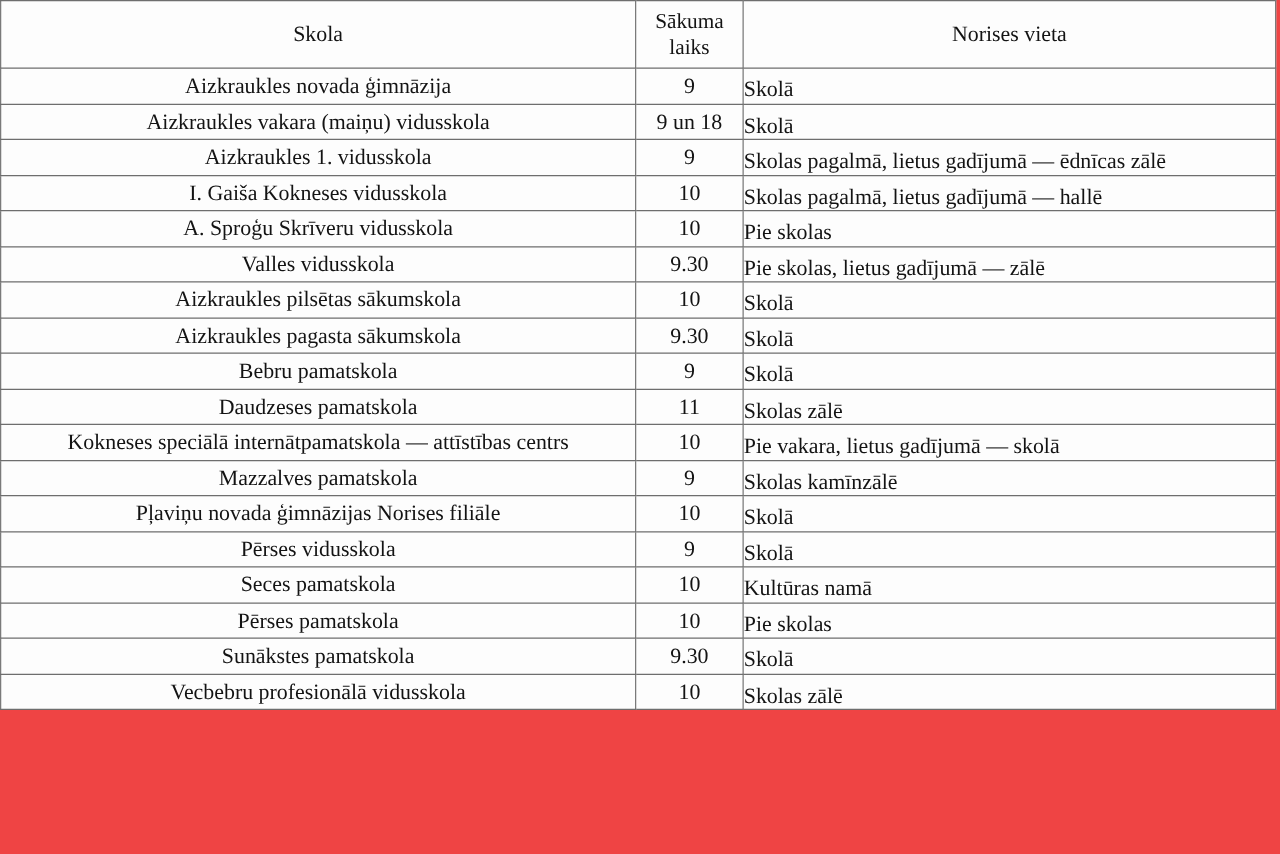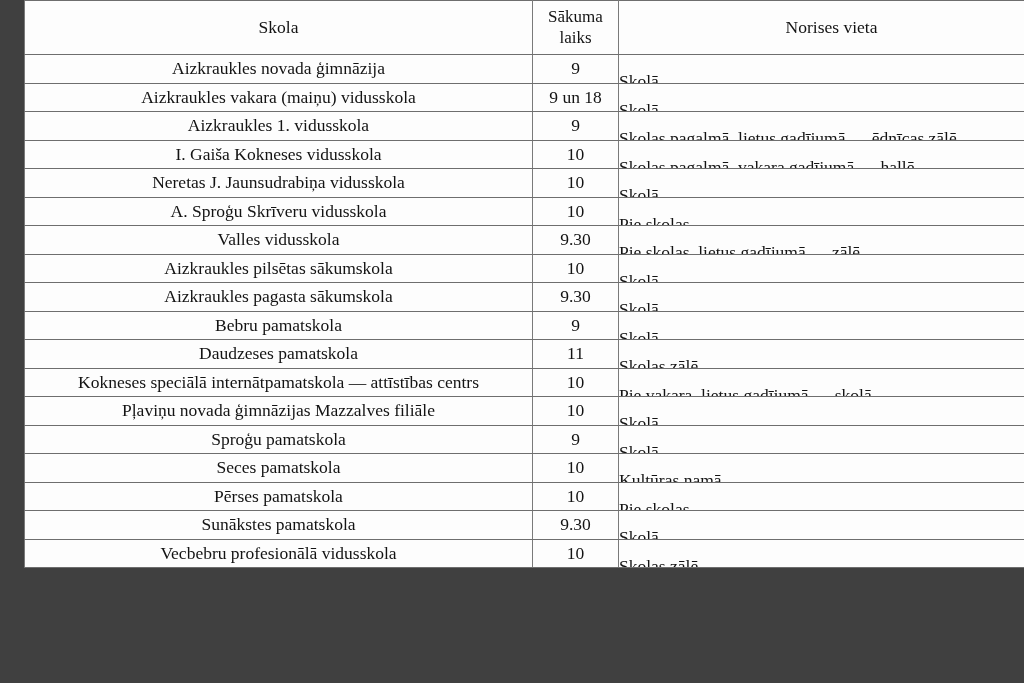--- a/index.html
+++ b/index.html
@@ -11,23 +11,22 @@
     width: 1024px;
     height: 683px;
     overflow: hidden;
     font-family: "Liberation Serif", "DejaVu Serif", serif;
     color: #131313;
   }
   .page {
     position: relative;
     width: 1024px;
     height: 683px;
-    background: #404040;
+    background: #ef4444;
     box-sizing: border-box;
-    padding-left: 24px;
   }
   table.schedule {
     border-collapse: collapse;
     table-layout: fixed;
     width: 1020px;
     margin: 0;
     background: #fdfdfd;
   }
   table.schedule col.c-school  { width: 508px; }
   table.schedule col.c-time    { width: 86px;  }
@@ -74,21 +73,21 @@
   td.cell-venue {
     text-align: left;
     padding-left: 6px;
     padding-right: 4px;
     font-size: 17.5px;
   }
   
   td.cell-venue span.venue-text {
     display: inline-block;
     position: relative;
-    top: 13px;
+    top: 3px;
   }
 </style>
 </head>
 <body>
 
 <div class="page">
   <table class="schedule">
     <colgroup>
       <col class="c-school">
       <col class="c-time">
@@ -116,26 +115,21 @@
           <td class="cell-venue"><span class="venue-text">Skolā</span></td>
         </tr>
         <tr>
           <td class="cell-school">Aizkraukles 1. vidusskola</td>
           <td class="cell-time">9</td>
           <td class="cell-venue"><span class="venue-text">Skolas pagalmā, lietus gadījumā — ēdnīcas zālē</span></td>
         </tr>
         <tr>
           <td class="cell-school">I. Gaiša Kokneses vidusskola</td>
           <td class="cell-time">10</td>
-          <td class="cell-venue"><span class="venue-text">Skolas pagalmā, vakara gadījumā — hallē</span></td>
-        </tr>
-        <tr>
-          <td class="cell-school">Neretas J. Jaunsudrabiņa vidusskola</td>
-          <td class="cell-time">10</td>
-          <td class="cell-venue"><span class="venue-text">Skolā</span></td>
+          <td class="cell-venue"><span class="venue-text">Skolas pagalmā, lietus gadījumā — hallē</span></td>
         </tr>
         <tr>
           <td class="cell-school">A. Sproģu Skrīveru vidusskola</td>
           <td class="cell-time">10</td>
           <td class="cell-venue"><span class="venue-text">Pie skolas</span></td>
         </tr>
         <tr>
           <td class="cell-school">Valles vidusskola</td>
           <td class="cell-time">9.30</td>
           <td class="cell-venue"><span class="venue-text">Pie skolas, lietus gadījumā — zālē</span></td>
@@ -159,26 +153,31 @@
           <td class="cell-school">Daudzeses pamatskola</td>
           <td class="cell-time">11</td>
           <td class="cell-venue"><span class="venue-text">Skolas zālē</span></td>
         </tr>
         <tr>
           <td class="cell-school">Kokneses speciālā internātpamatskola — attīstības centrs</td>
           <td class="cell-time">10</td>
           <td class="cell-venue"><span class="venue-text">Pie vakara,  lietus gadījumā — skolā</span></td>
         </tr>
         <tr>
-          <td class="cell-school">Pļaviņu novada ģimnāzijas Mazzalves filiāle</td>
-          <td class="cell-time">10</td>
-          <td class="cell-venue"><span class="venue-text">Skolā</span></td>
-        </tr>
-        <tr>
-          <td class="cell-school">Sproģu pamatskola</td>
+          <td class="cell-school">Mazzalves pamatskola</td>
+          <td class="cell-time">9</td>
+          <td class="cell-venue"><span class="venue-text">Skolas kamīnzālē</span></td>
+        </tr>
+        <tr>
+          <td class="cell-school">Pļaviņu novada ģimnāzijas Norises filiāle</td>
+          <td class="cell-time">10</td>
+          <td class="cell-venue"><span class="venue-text">Skolā</span></td>
+        </tr>
+        <tr>
+          <td class="cell-school">Pērses vidusskola</td>
           <td class="cell-time">9</td>
           <td class="cell-venue"><span class="venue-text">Skolā</span></td>
         </tr>
         <tr>
           <td class="cell-school">Seces pamatskola</td>
           <td class="cell-time">10</td>
           <td class="cell-venue"><span class="venue-text">Kultūras namā</span></td>
         </tr>
         <tr>
           <td class="cell-school">Pērses pamatskola</td>

